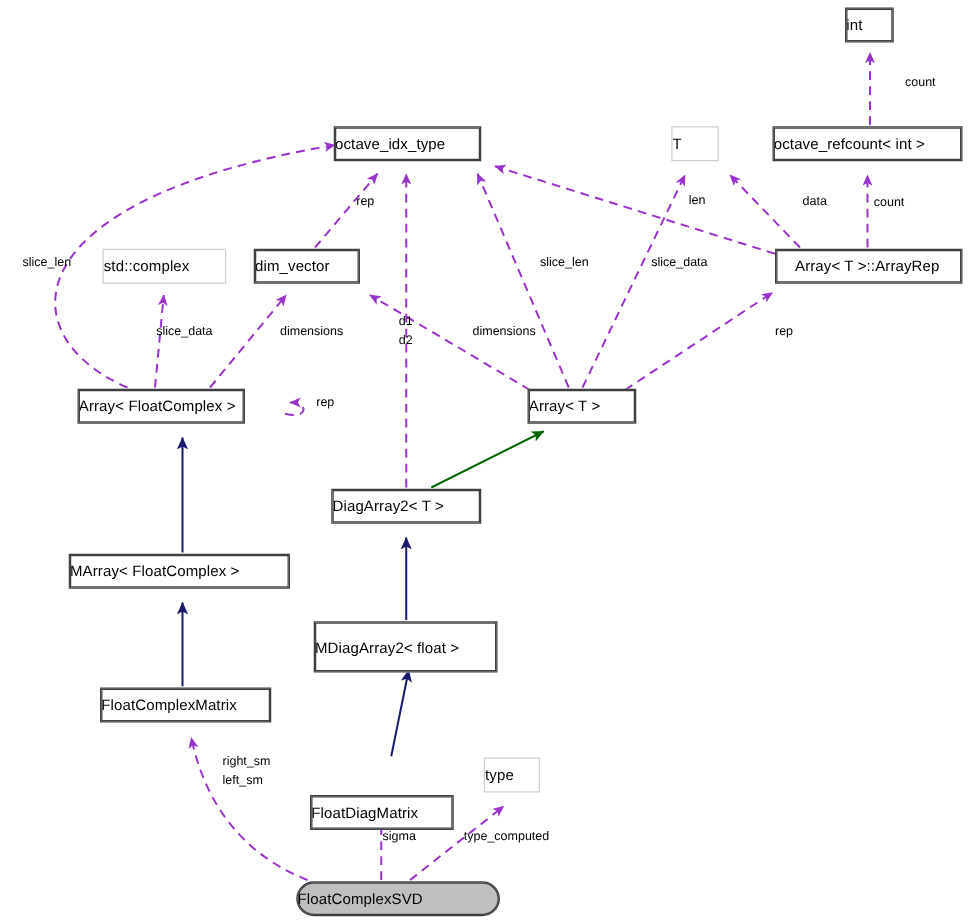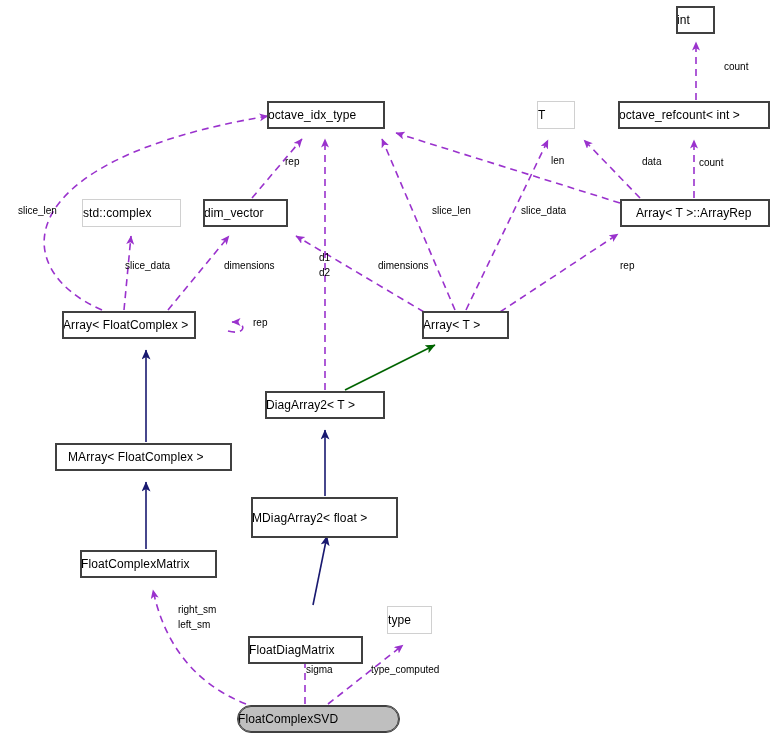--- a/index.html
+++ b/index.html
@@ -136,21 +136,21 @@
     </div>
 
     <div class="node" style="left:422px;top:311px;width:87px;height:28px;">
       <span>Array&lt; T &gt;</span>
     </div>
 
     <div class="node" style="left:265px;top:391px;width:120px;height:28px;">
       <span>DiagArray2&lt; T &gt;</span>
     </div>
 
-    <div class="node" style="left:55px;top:443px;width:177px;height:28px;padding-left:12px;">
+    <div class="node" style="left:55px;top:443px;width:177px;height:28px;">
       <span>MArray&lt; FloatComplex &gt;</span>
     </div>
 
     <div class="node" style="left:251px;top:497px;width:147px;height:41px;">
       <span>MDiagArray2&lt; float &gt;</span>
     </div>
 
     <div class="node" style="left:80px;top:550px;width:137px;height:28px;">
       <span>FloatComplexMatrix</span>
     </div>

